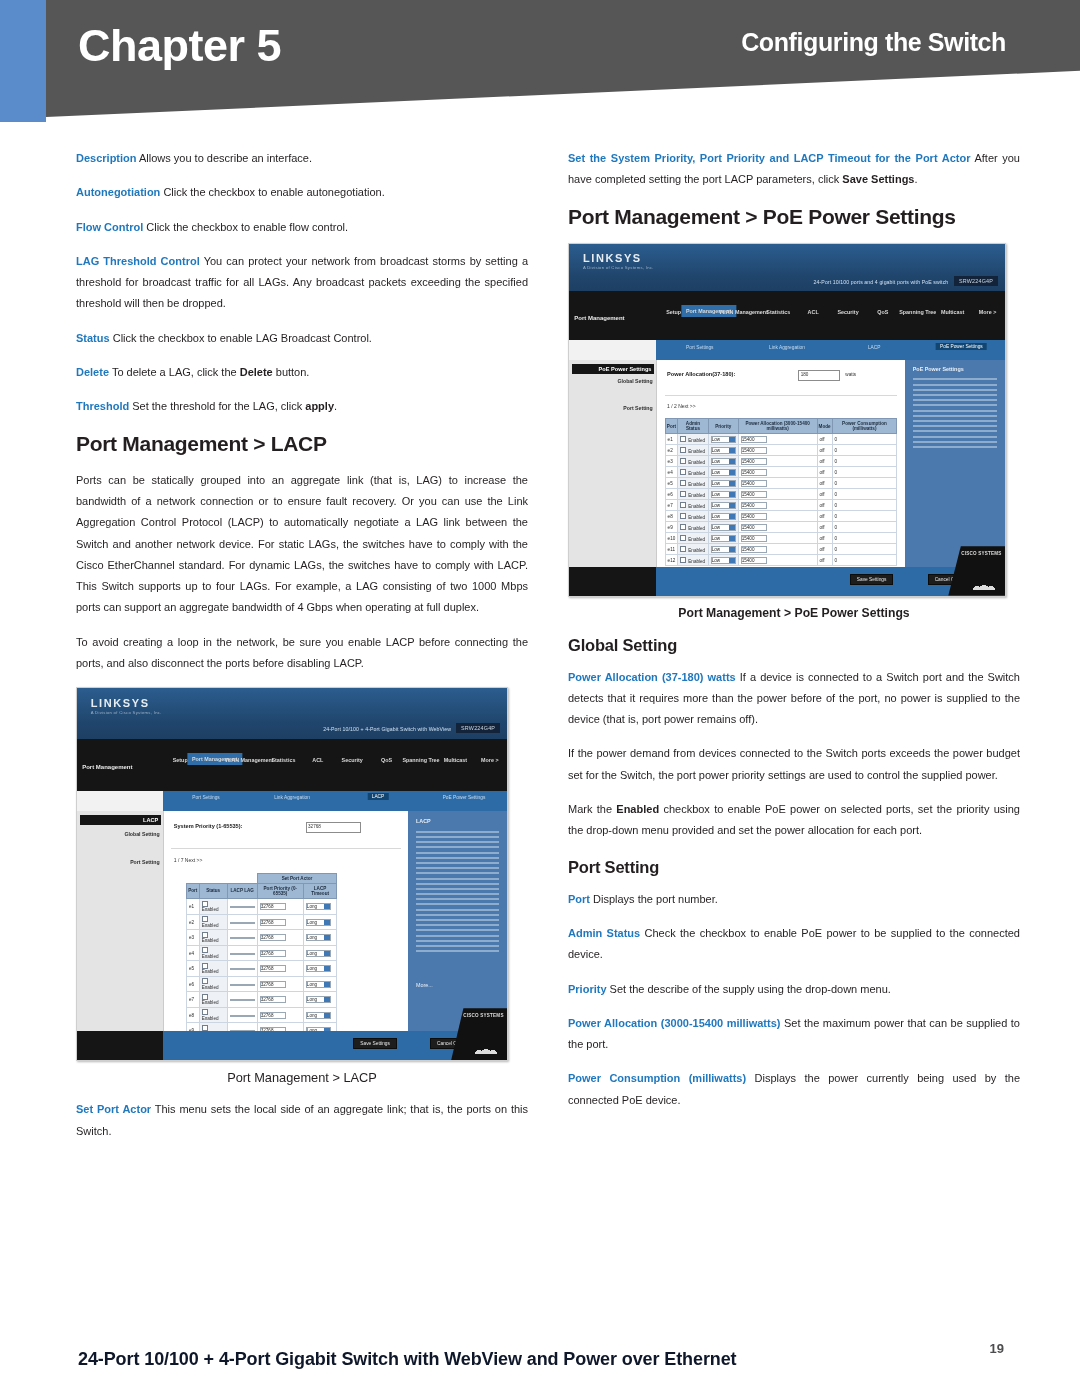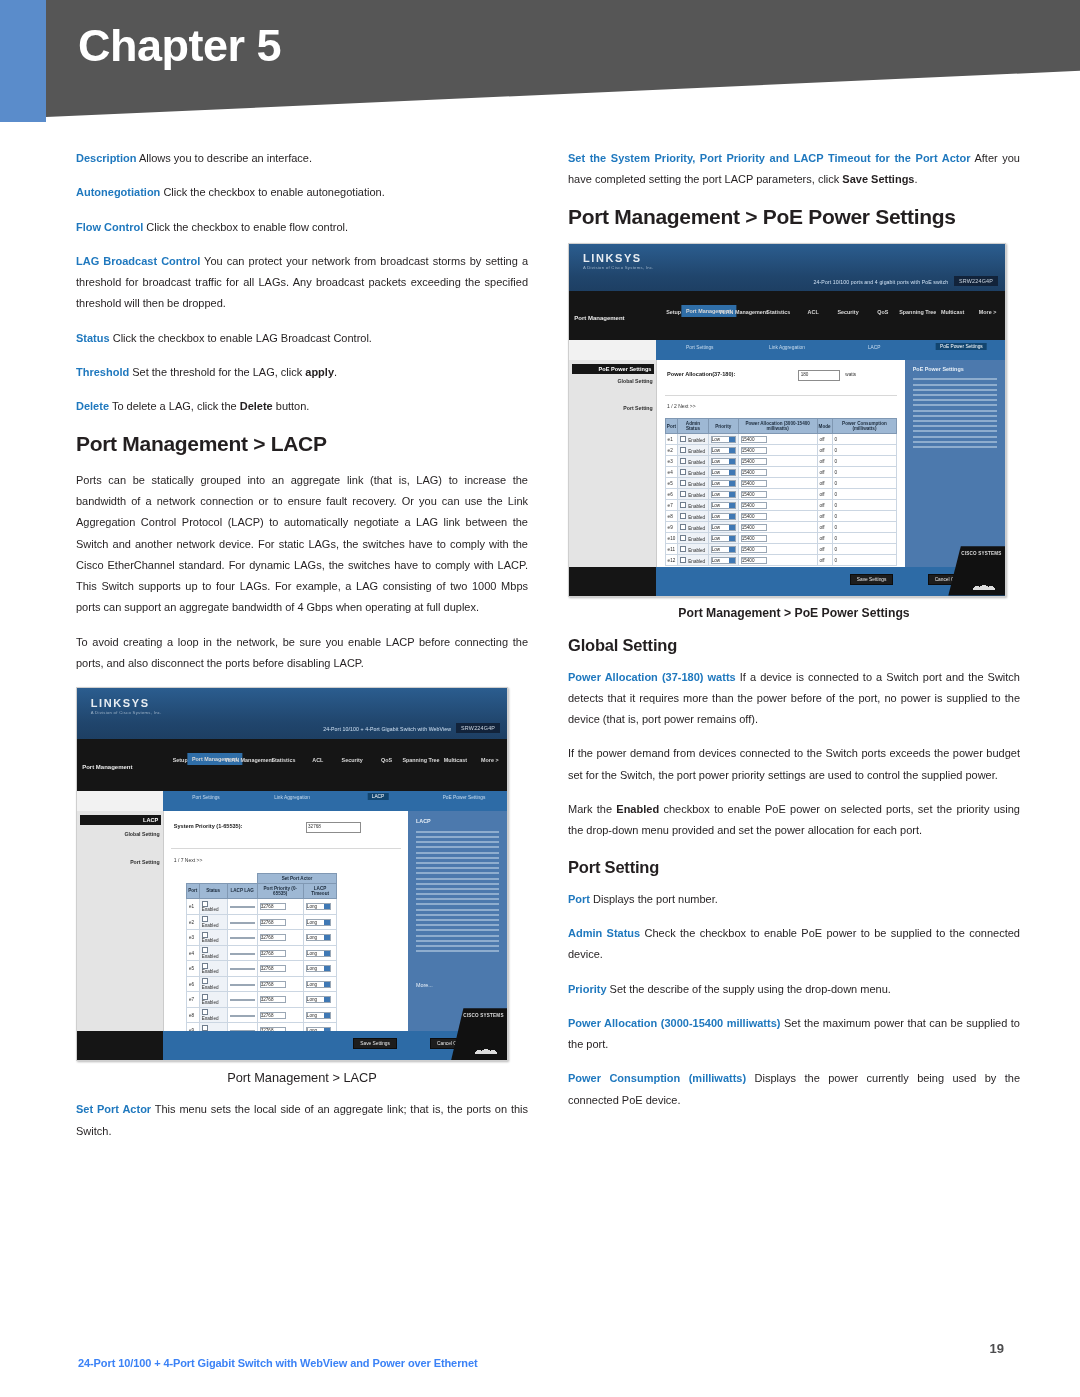--- a/index.html
+++ b/index.html
@@ -410,74 +410,75 @@
   .page-footer {
     position: absolute;
     left: 0;
     bottom: 36px;
     width: 1080px;
     height: 20px;
   }
   .footer-text {
     position: absolute;
     left: 78px;
-    top: 16px;
-    font-size: 11px;
+    top: 8px;
+    font-size: 18px;
     font-weight: bold;
-    color: #3b82f6;
+    color: #0f172a;
     letter-spacing: -0.1px;
   }
   .footer-page {
     position: absolute;
     right: 76px;
     top: 0;
     font-size: 13px;
     font-weight: bold;
     color: #4d4d4f;
   }
 </style>
 </head>
 <body>
 
 <div class="page-header">
   <div class="header-grey-band"></div>
   <div class="header-blue-stripe"></div>
   <div class="header-chapter">Chapter 5</div>
+  <div class="header-section">Configuring the Switch</div>
 </div>
 
 <div class="columns">
 
   <div class="col col-left">
 
     <p class="body">
       <span class="term">Description</span><span>  Allows you to describe an interface.</span>
     </p>
 
     <p class="body">
       <span class="term">Autonegotiation</span><span> Click the checkbox to enable autonegotiation.</span>
     </p>
 
     <p class="body">
       <span class="term">Flow Control</span><span>  Click the checkbox to enable flow control.</span>
     </p>
 
     <p class="body">
-      <span class="term">LAG Broadcast Control</span><span> You can protect your network from broadcast storms by setting a threshold for broadcast traffic for all LAGs. Any broadcast packets exceeding the specified threshold will then be dropped.</span>
+      <span class="term">LAG Threshold Control</span><span> You can protect your network from broadcast storms by setting a threshold for broadcast traffic for all LAGs. Any broadcast packets exceeding the specified threshold will then be dropped.</span>
     </p>
 
     <p class="body">
       <span class="term">Status</span><span> Click the checkbox to enable LAG Broadcast Control.</span>
     </p>
 
     <p class="body">
+      <span class="term">Delete</span><span>  To delete a LAG, click the </span><span class="strong">Delete</span><span> button.</span>
+    </p>
+
+    <p class="body">
       <span class="term">Threshold</span><span>  Set the threshold for the LAG, click </span><span class="strong">apply</span><span>.</span>
-    </p>
-
-    <p class="body">
-      <span class="term">Delete</span><span>  To delete a LAG, click the </span><span class="strong">Delete</span><span> button.</span>
     </p>
 
     <h2 class="heading">Port Management &gt; LACP</h2>
 
     <p class="body">Ports can be statically grouped into an aggregate link (that is, LAG) to increase the bandwidth of a network connection or to ensure fault recovery. Or you can use the Link Aggregation Control Protocol (LACP) to automatically negotiate a LAG link between the Switch and another network device. For static LAGs, the switches have to comply with the Cisco EtherChannel standard. For dynamic LAGs, the switches have to comply with LACP. This Switch supports up to four LAGs. For example, a LAG consisting of two 1000 Mbps ports can support an aggregate bandwidth of 4 Gbps when operating at full duplex.</p>
     <p class="body">To avoid creating a loop in the network, be sure you enable LACP before connecting the ports, and also disconnect the ports before disabling LACP.</p>
 
     <div class="figure">
       <div class="shot" id="shot-lacp" style="width:430px;height:372px;">
         <div class="shot-brandbar"></div>

